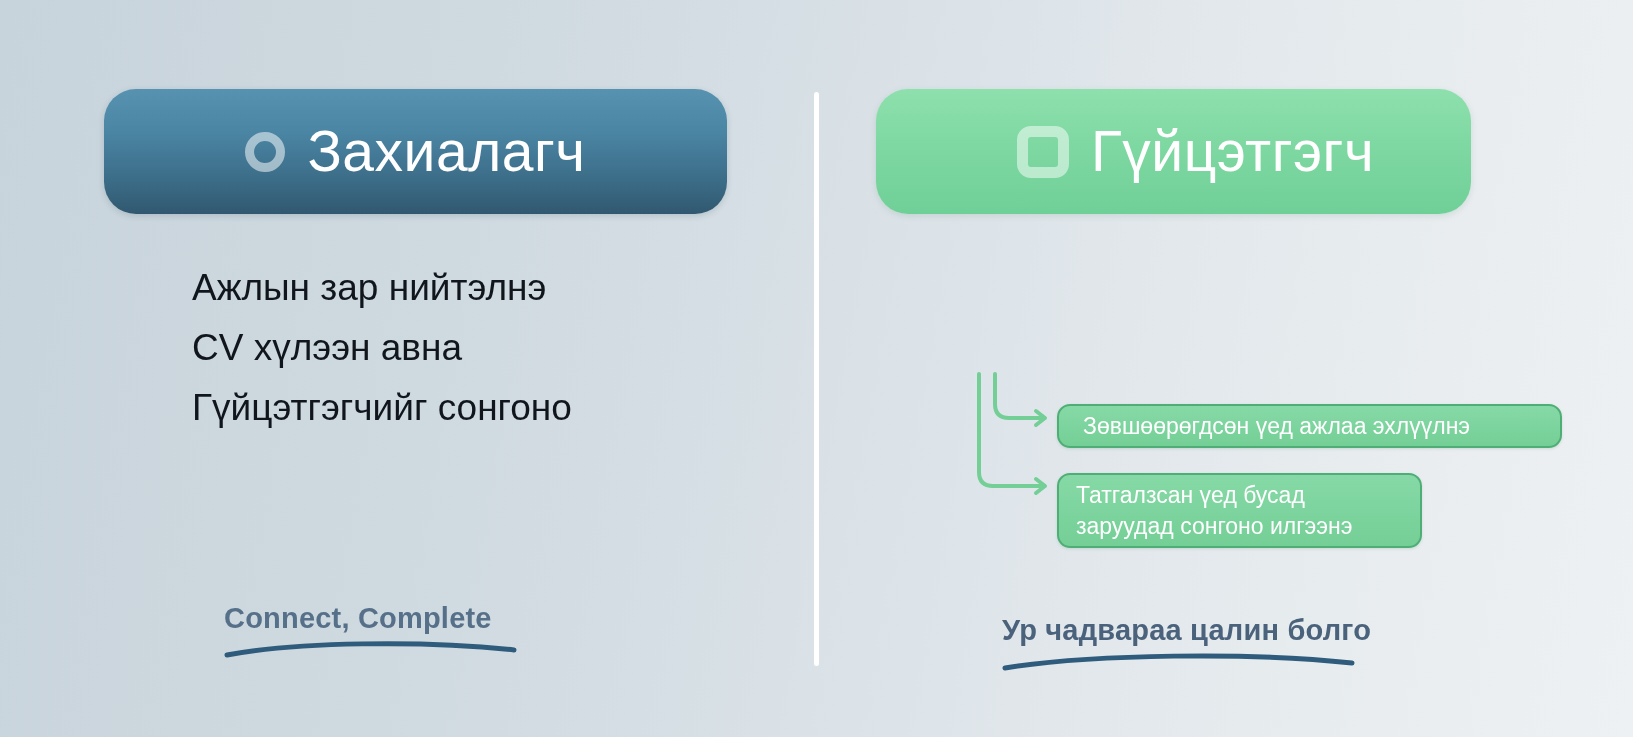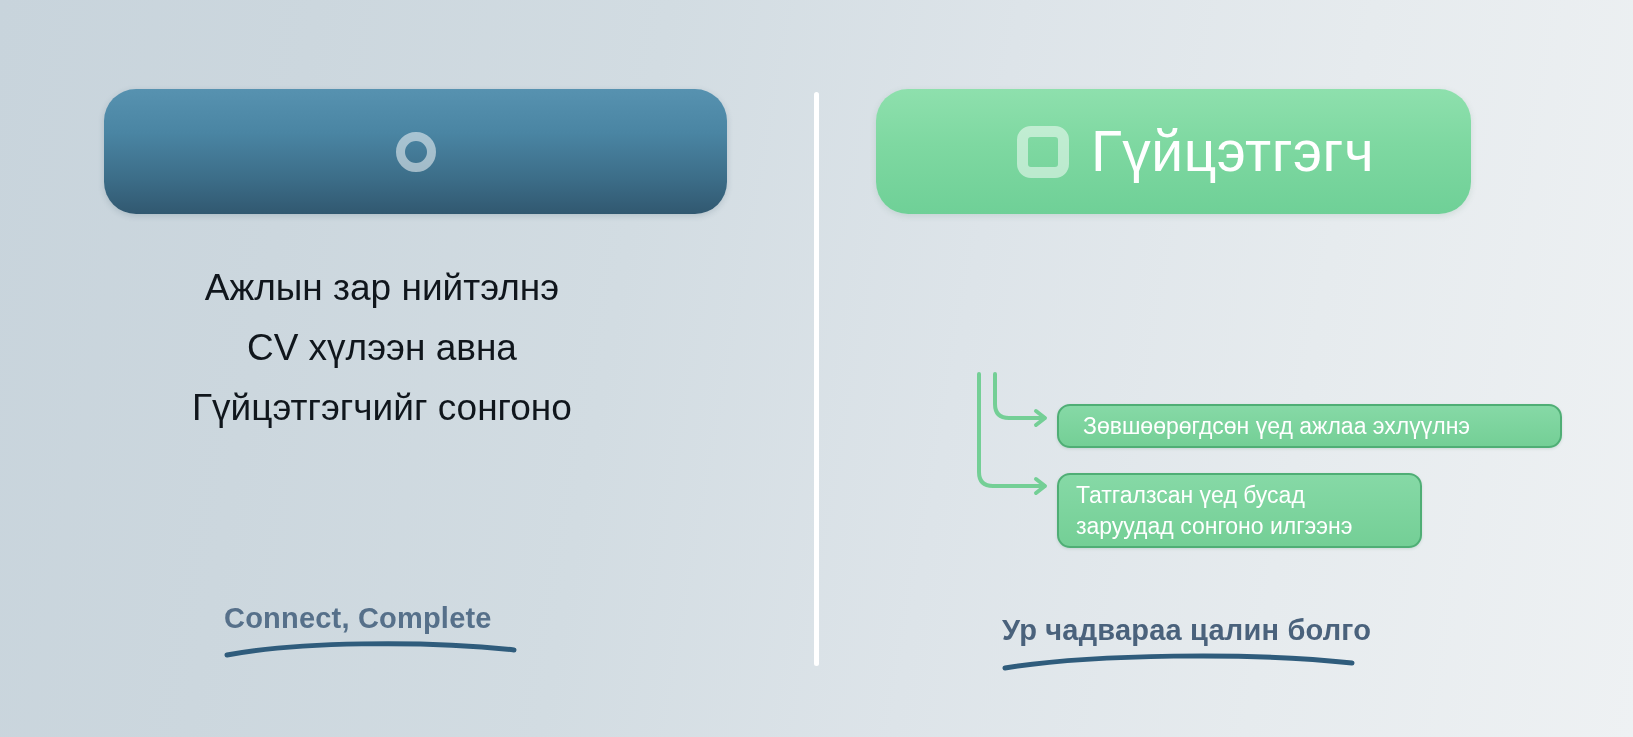--- a/index.html
+++ b/index.html
@@ -102,21 +102,21 @@
     box-sizing: border-box;
     flex: 0 0 auto;
   }
 
   
   .body-list {
     position: absolute;
     display: flex;
     flex-direction: column;
   }
-  .body-list-left  { left: 192px; top: 258px; align-items: center; }
+  .body-list-left  { left: 192px; top: 258px; }
   .body-list-right { left: 958px; top: 258px; }
 
   .body-line {
     font-size: 37px;
     color: #10161c;
     font-weight: 400;
     line-height: 60px;
     white-space: nowrap;
   }
 
@@ -186,20 +186,21 @@
 </style>
 </head>
 <body>
 
 <div class="canvas">
 
   <div class="column col-left">
 
     <div class="header header-left">
       <span class="icon-circle"></span>
+      <span class="header-title">Захиалагч</span>
     </div>
 
     <div class="body-list body-list-left">
       <span class="body-line">Ажлын зар нийтэлнэ</span>
       <span class="body-line">CV хүлээн авна</span>
       <span class="body-line">Гүйцэтгэгчийг сонгоно</span>
     </div>
 
     <div class="footer footer-left">
       <span class="footer-text">Connect, Complete</span>

